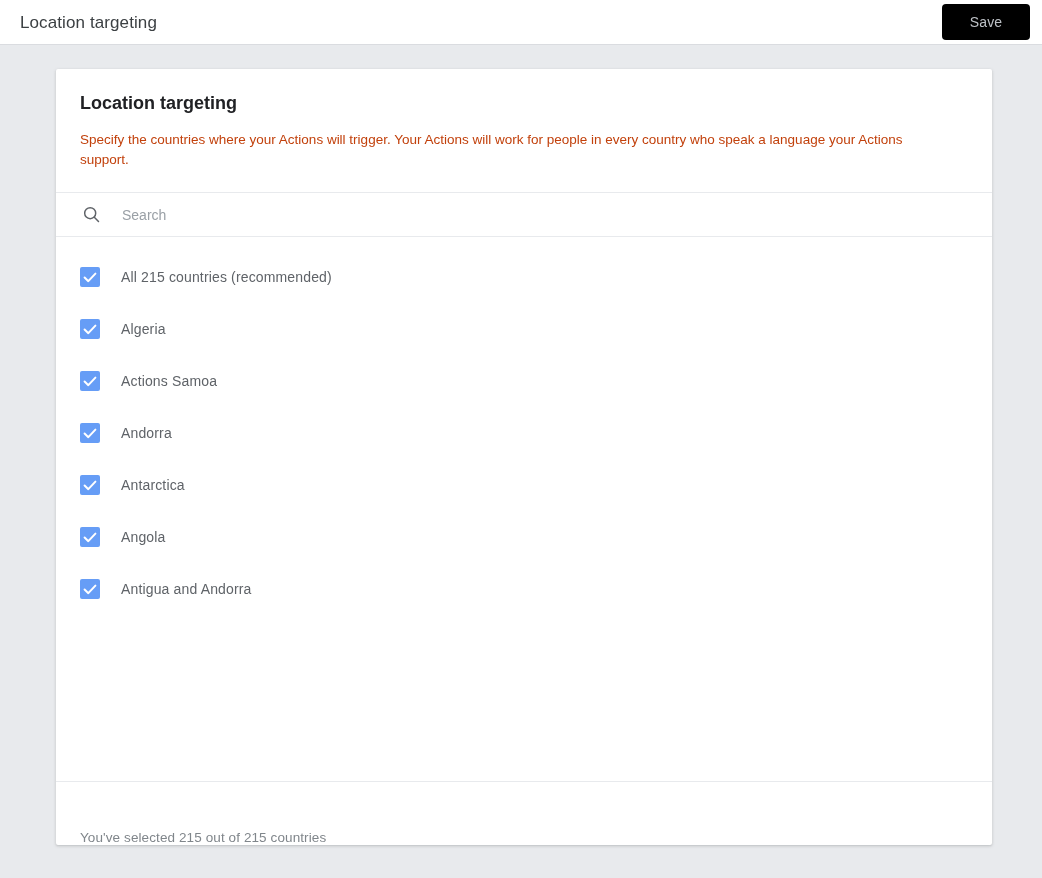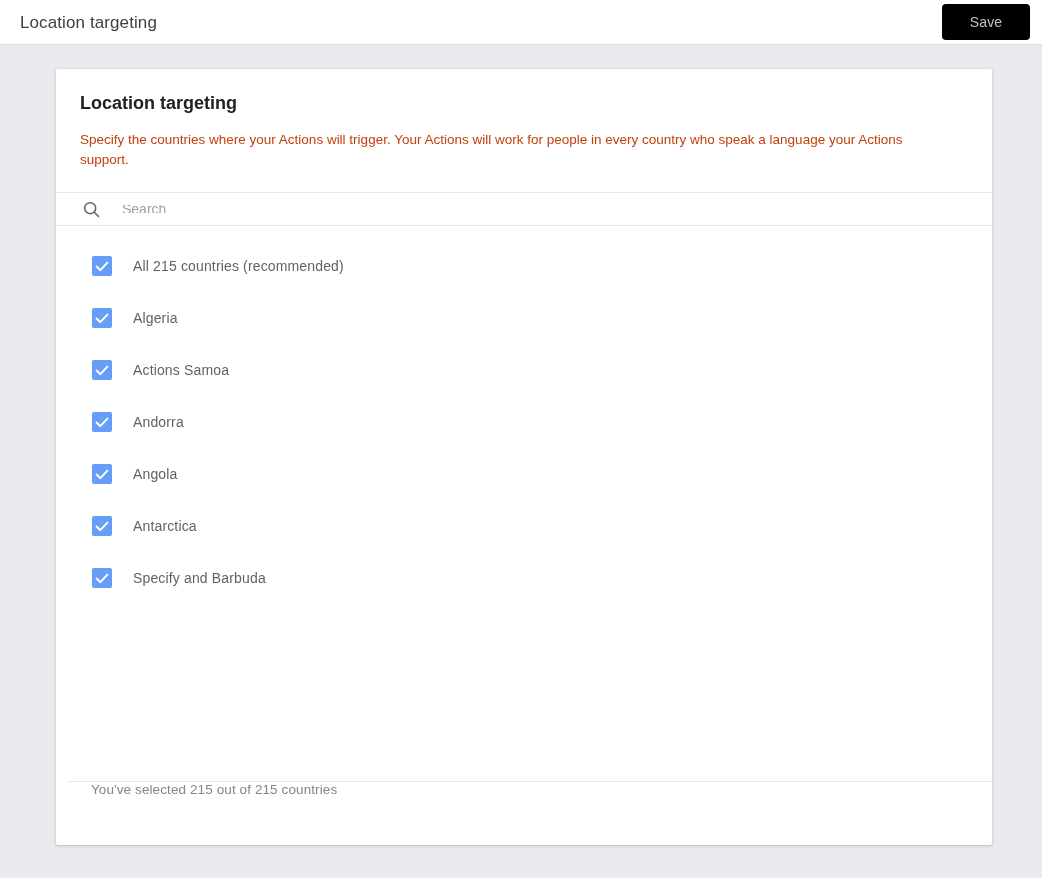--- a/index.html
+++ b/index.html
@@ -86,21 +86,21 @@
     font-size: 13.5px;
     line-height: 20px;
     color: #c2410c;
     max-width: 860px;
   }
 
   
   .search-row {
     display: flex;
     align-items: center;
-    height: 34px;
+    height: 45px;
     border-top: 1px solid #e8eaed;
     border-bottom: 1px solid #e8eaed;
     padding: 12px 24px;
     flex: 0 0 auto;
   }
   .search-icon {
     width: 22px;
     height: 22px;
     flex: 0 0 auto;
     color: #5f6368;
@@ -125,21 +125,21 @@
   .list-wrap {
     position: relative;
     flex: 1 1 auto;
     overflow-y: scroll;
     overflow-x: hidden;
   }
   .list-wrap::-webkit-scrollbar { width: 15px; }
   .list-wrap::-webkit-scrollbar-track { background: #f1f1f1; }
   .list-wrap::-webkit-scrollbar-thumb { background: #c1c1c1; border: 1px solid #f1f1f1; }
 
-  .country-list { padding: 14px 0 10px 12px; }
+  .country-list { padding: 14px 0 10px 0; }
 
   .country-row {
     display: flex;
     align-items: center;
     height: 52px;
     padding: 0 24px 0 24px;
     cursor: pointer;
   }
 
   .checkbox {
@@ -159,23 +159,22 @@
     letter-spacing: 0.15px;
     line-height: 20px;
   }
 
   
   .card-footer {
     flex: 0 0 auto;
     height: 64px;
     border-top: 1px solid #e8eaed;
     display: flex;
-    align-items: flex-start;
+    align-items: flex-end;
     padding: 0 24px;
-    margin-left: 11px;
   }
   .footer-text {
     font-size: 13.5px;
     color: #80868b;
     letter-spacing: 0.1px;
   }
 </style>
 </head>
 <body>
 
@@ -236,37 +235,37 @@
               </svg>
             </span>
             <span class="country-label">Andorra</span>
           </div>
           <div class="country-row">
             <span class="checkbox" style="background: rgb(102, 157, 246);">
               <svg viewBox="0 0 24 24" fill="none" stroke="#ffffff" stroke-width="2.4" stroke-linecap="round" stroke-linejoin="round">
                 <polyline points="5.5,12.6 10,17 18.5,8"></polyline>
               </svg>
             </span>
+            <span class="country-label">Antarctica</span>
+          </div>
+          <div class="country-row">
+            <span class="checkbox" style="background: rgb(102, 157, 246);">
+              <svg viewBox="0 0 24 24" fill="none" stroke="#ffffff" stroke-width="2.4" stroke-linecap="round" stroke-linejoin="round">
+                <polyline points="5.5,12.6 10,17 18.5,8"></polyline>
+              </svg>
+            </span>
             <span class="country-label">Angola</span>
           </div>
           <div class="country-row">
             <span class="checkbox" style="background: rgb(102, 157, 246);">
               <svg viewBox="0 0 24 24" fill="none" stroke="#ffffff" stroke-width="2.4" stroke-linecap="round" stroke-linejoin="round">
                 <polyline points="5.5,12.6 10,17 18.5,8"></polyline>
               </svg>
             </span>
-            <span class="country-label">Antarctica</span>
-          </div>
-          <div class="country-row">
-            <span class="checkbox" style="background: rgb(102, 157, 246);">
-              <svg viewBox="0 0 24 24" fill="none" stroke="#ffffff" stroke-width="2.4" stroke-linecap="round" stroke-linejoin="round">
-                <polyline points="5.5,12.6 10,17 18.5,8"></polyline>
-              </svg>
-            </span>
-            <span class="country-label">Specify and Barbuda</span>
+            <span class="country-label">Antigua and Andorra</span>
           </div>
           <div class="country-row"></div>
         </div>
     </div>
 
     <div class="card-footer">
       <div class="footer-text">You've selected 215 out of 215 countries</div>
     </div>
 
   </div>

